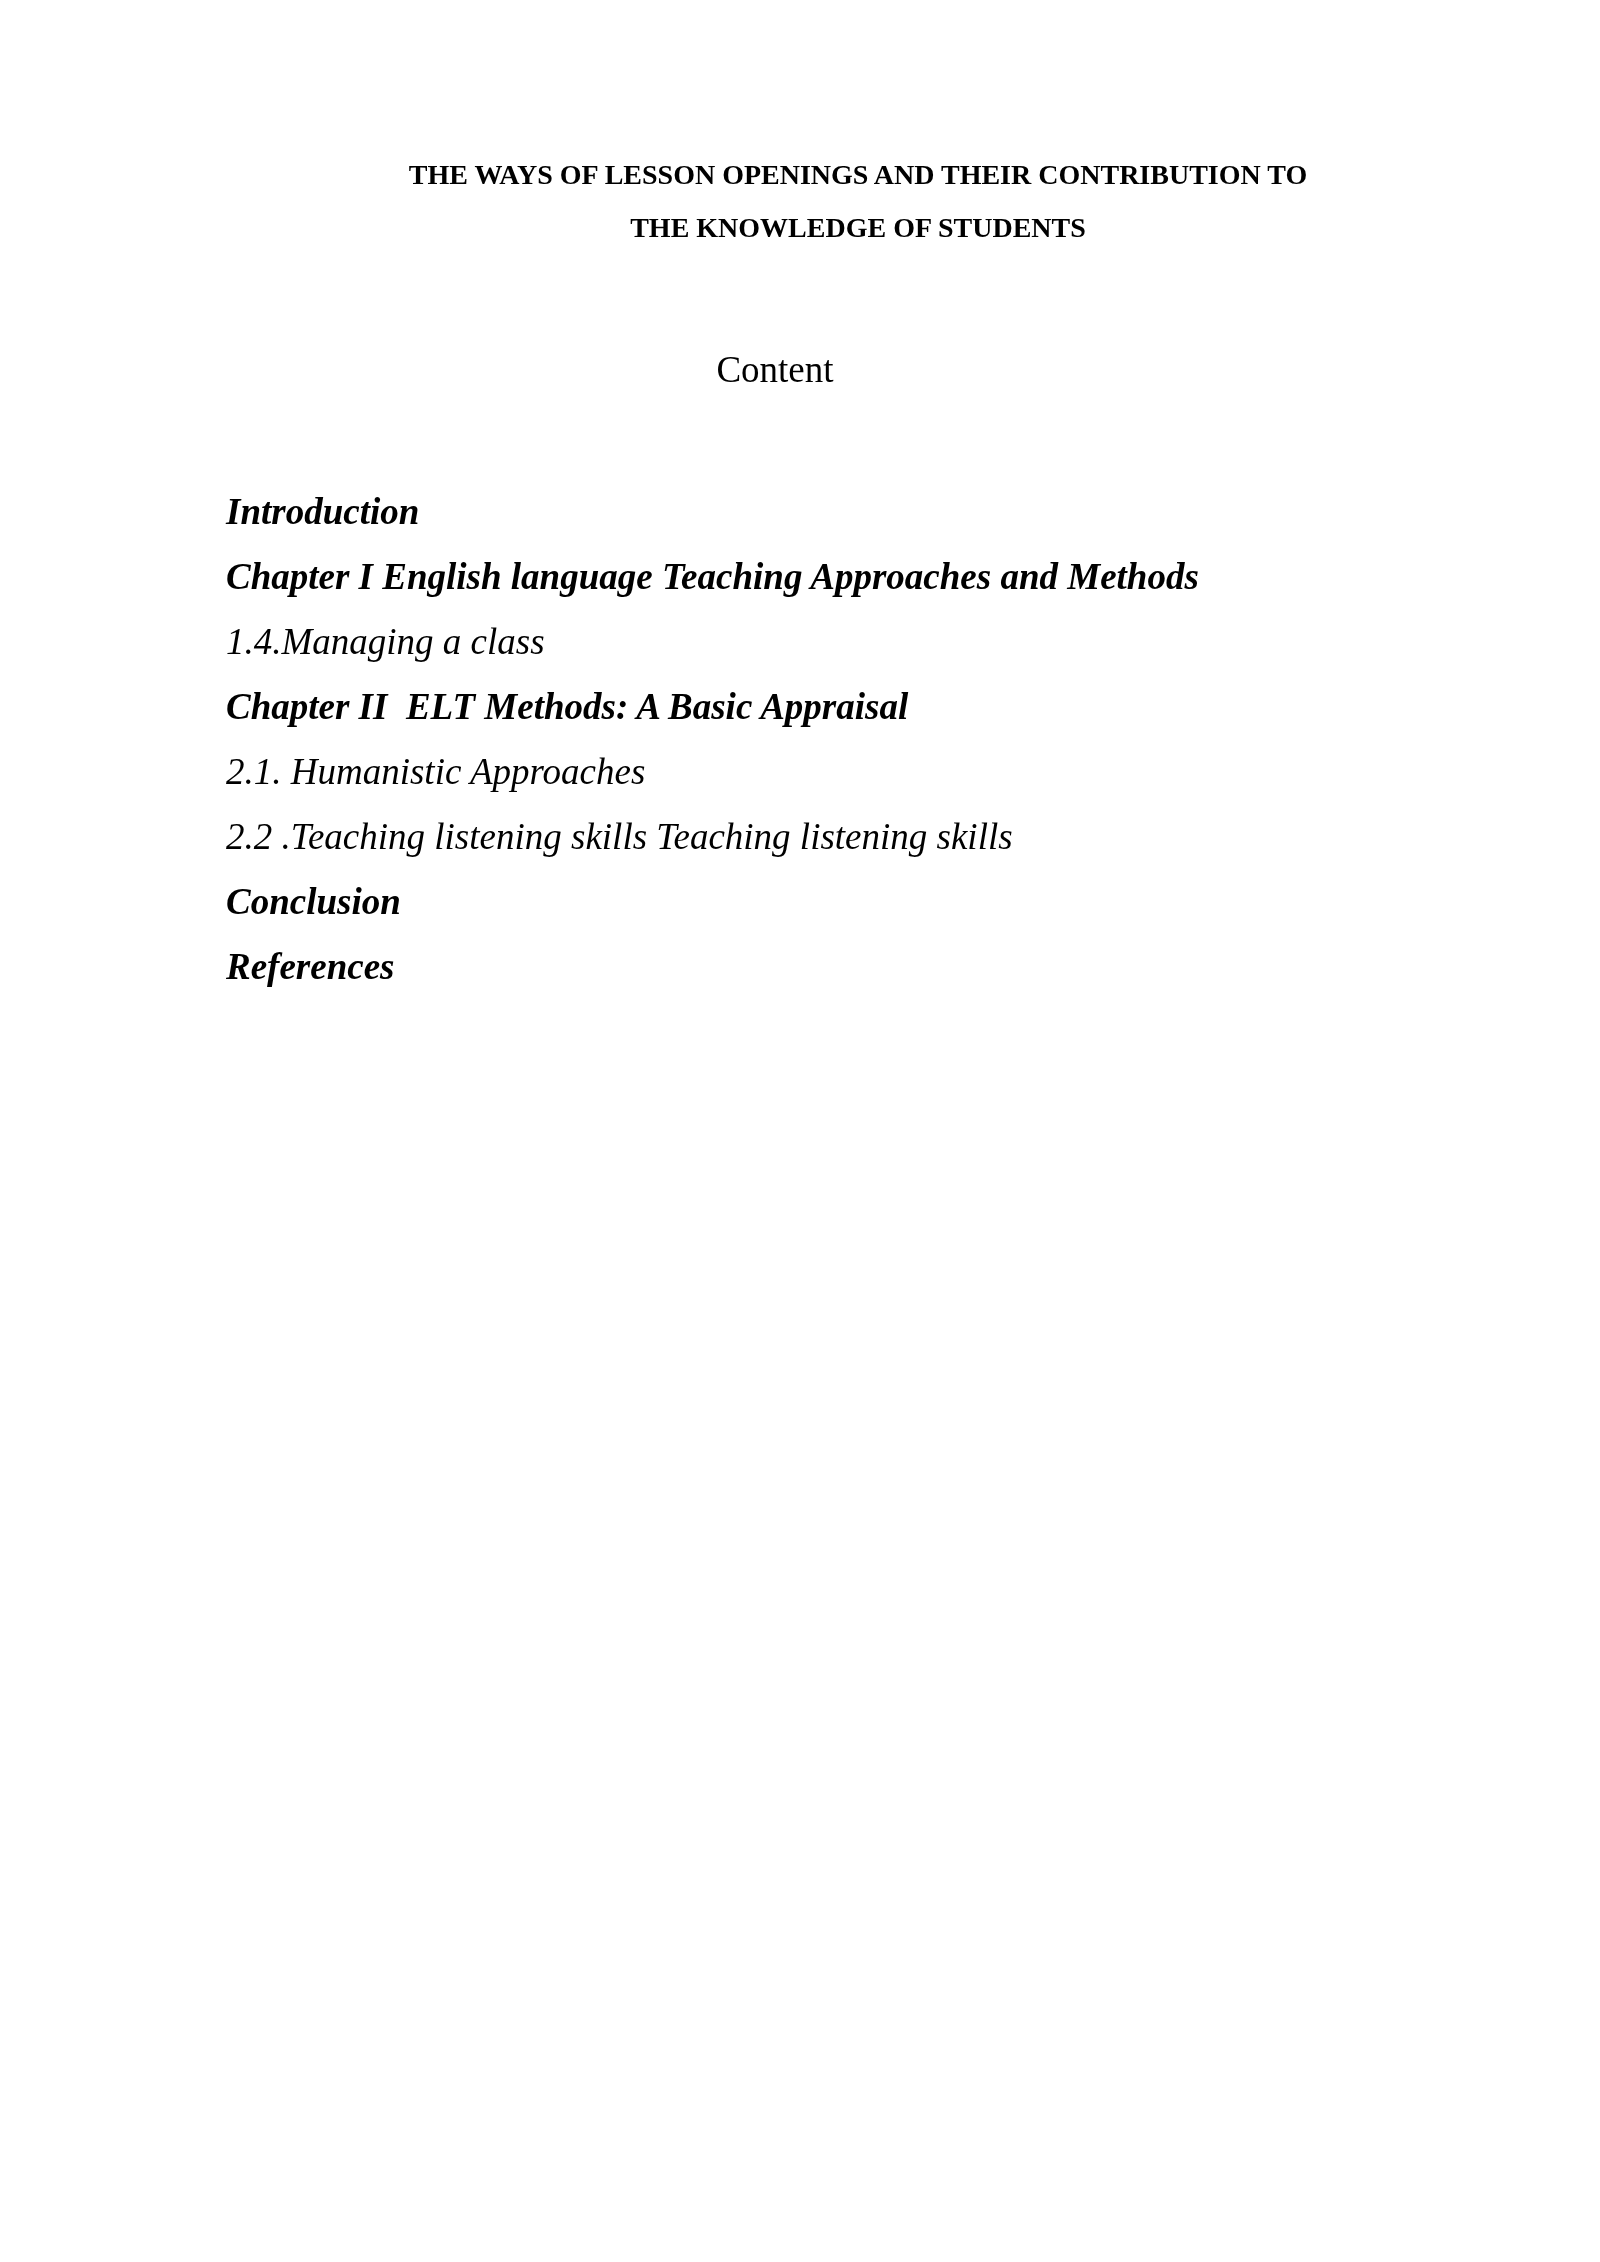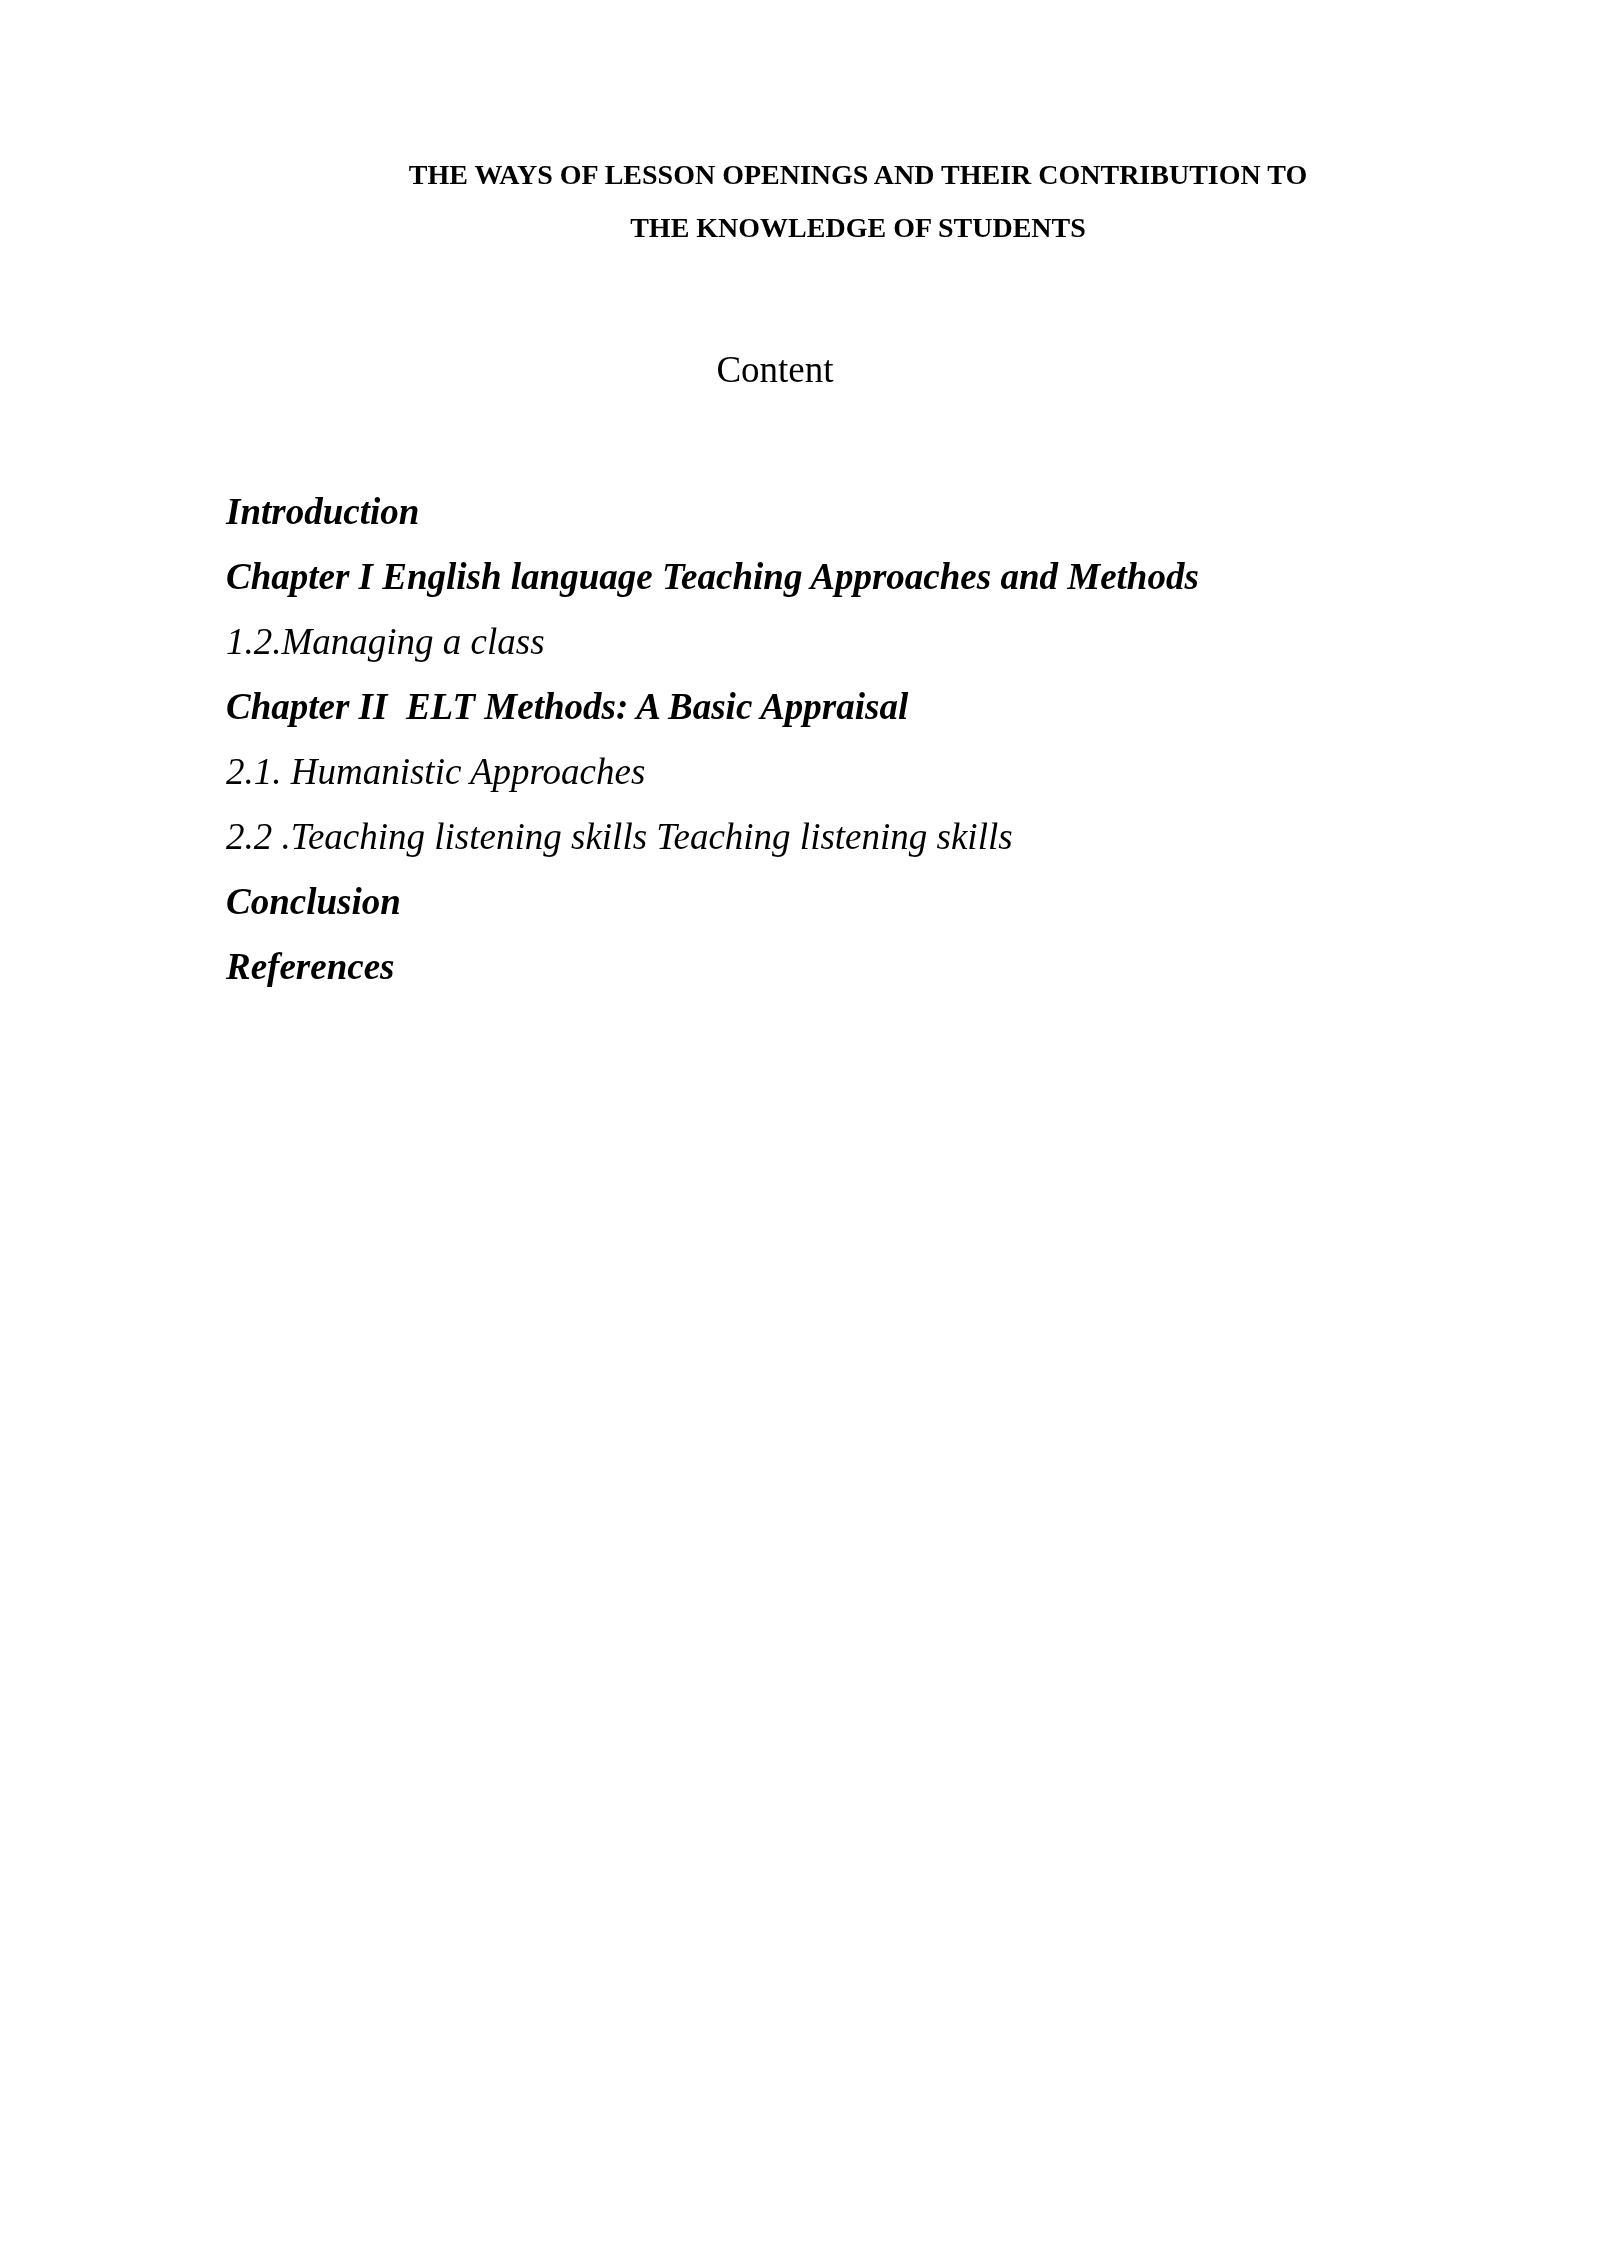--- a/index.html
+++ b/index.html
@@ -67,20 +67,20 @@
 
 <div class="page">
   <div class="title l1">THE WAYS OF LESSON OPENINGS AND THEIR CONTRIBUTION TO</div>
   <div class="title l2">THE KNOWLEDGE OF STUDENTS</div>
 
   <div class="content-heading">Content</div>
 
   <ul class="toc">
     <li class="bold">Introduction</li>
     <li class="bold">Chapter I English language Teaching Approaches and Methods</li>
-    <li class="normal">1.2.Managing a class</li>
+    <li class="normal">1.4.Managing a class</li>
     <li class="bold">Chapter II  ELT Methods: A Basic Appraisal</li>
     <li class="normal">2.1. Humanistic Approaches</li>
     <li class="normal">2.2 .Teaching listening skills Teaching listening skills</li>
     <li class="bold">Conclusion</li>
     <li class="bold">References</li>
   </ul>
 </div>
 
 </body></html>

